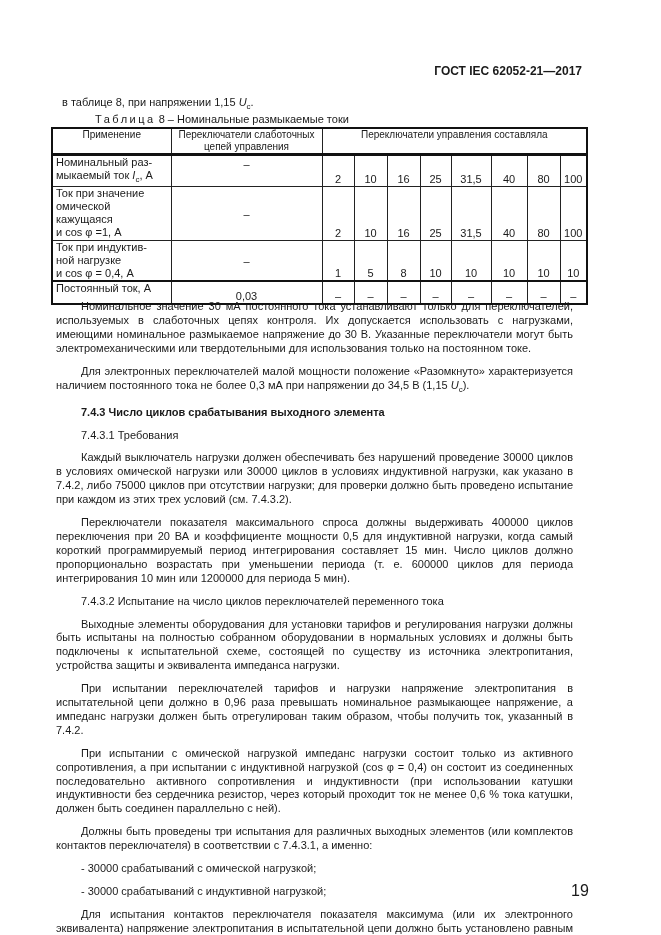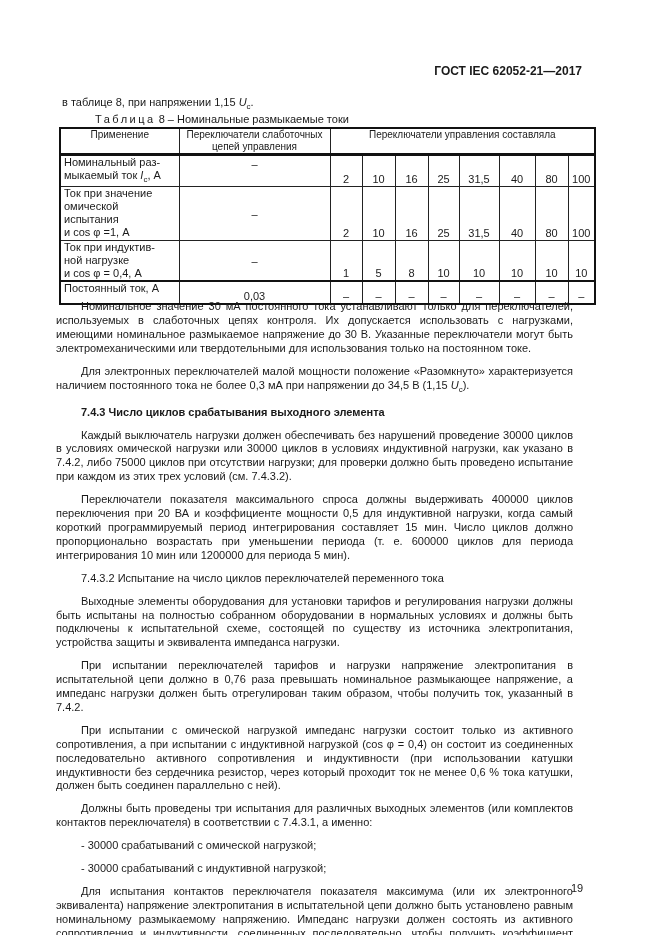--- a/index.html
+++ b/index.html
@@ -2,36 +2,36 @@
 <html><head>
 <meta charset="utf-8">
 <style>
   html, body { margin: 0; padding: 0; background: #ffffff; }
   body { width: 661px; height: 935px; position: relative; overflow: hidden;
          font-family: "Liberation Sans", sans-serif; color: #1a1a1a; }
   .page-header { position: absolute; top: 64px; right: 79px; font-weight: bold; font-size: 12px; }
   .intro-line { position: absolute; top: 96px; left: 62px; font-size: 11px; }
   .table-caption { position: absolute; top: 113px; left: 47px; font-size: 11px; margin-left: 48px; }
   .table-caption .spaced { letter-spacing: 2.5px; }
-  table.t8 { position: absolute; top: 127px; left: 59px; width: 535px; border-collapse: collapse;
+  table.t8 { position: absolute; top: 127px; left: 51px; width: 535px; border-collapse: collapse;
              font-size: 11px; table-layout: fixed; }
   table.t8 td, table.t8 th { border: 1px solid #222; padding: 0 3px; font-weight: normal; line-height: 13px; }
   table.t8 th { vertical-align: top; text-align: center; font-size: 10px; line-height: 12px; }
   table.t8 thead tr th { border-bottom: 3px solid #111; height: 22px; }
   table.t8 td.label { vertical-align: top; text-align: left; }
   table.t8 td.lv { vertical-align: top; text-align: center; padding-top: 2px; }
   table.t8 td.val { vertical-align: bottom; text-align: center; }
   table.t8 tr.last td { border-top: 2px solid #111; }
   table.t8 { border: 2px solid #111; }
   .justify-label { text-align: justify; text-align-last: left; }
   .body-text { position: absolute; top: 291px; left: 47px; width: 535px; font-size: 11px; line-height: 13.9px; }
   .body-text p { margin: 9px; text-align: justify; text-indent: 25px; }
   .body-text p.heading { font-weight: bold; }
   .body-text p.list-item { text-indent: 25px; }
-  .page-number { position: absolute; top: 882px; left: 571px; font-size: 11px; }
+  .page-number { position: absolute; top: 882px; left: 571px; font-size: 16px; }
   i.sym { font-style: italic; }
   sub { font-size: 8px; }
 </style>
 </head>
 <body>
 
 <div class="page-header">ГОСТ IEC 62052-21—2017</div>
 
 <div class="intro-line"><span>в таблице 8, при напряжении 1,15 </span><i class="sym">U</i><sub>c</sub><span>.</span></div>
 
@@ -67,21 +67,21 @@
       <td class="val">25</td>
       <td class="val">31,5</td>
       <td class="val">40</td>
       <td class="val">80</td>
       <td class="val">100</td>
     </tr>
     <tr style="height:54px">
       <td class="label">
           <div>Ток при значение</div>
           <div>омической</div>
-          <div>испытания</div>
+          <div>кажущаяся</div>
           <div>и cos φ =1, А</div>
         </td>
       <td class="lv" style="vertical-align:middle">–</td>
       <td class="val">2</td>
       <td class="val">10</td>
       <td class="val">16</td>
       <td class="val">25</td>
       <td class="val">31,5</td>
       <td class="val">40</td>
       <td class="val">80</td>
@@ -115,25 +115,26 @@
       <td class="val">–</td>
       <td class="val">–</td>
     </tr>
   </tbody>
 </table>
 
 <div class="body-text">
   <p>Номинальное значение 30 мА постоянного тока устанавливают только для переключателей, используемых в слаботочных цепях контроля. Их допускается использовать с нагрузками, имеющими номинальное размыкаемое напряжение до 30 В. Указанные переключатели могут быть электромеханическими или твердотельными для использования только на постоянном токе.</p>
   <p><span>Для электронных переключателей малой мощности положение «Разомкнуто» характеризуется наличием постоянного тока не более 0,3 мА при напряжении до 34,5 В (1,15 </span><i class="sym">U</i><sub>c</sub><span>).</span></p>
   <p class="heading">7.4.3 Число циклов срабатывания выходного элемента</p>
+  <p>7.4.3.1 Требования</p>
   <p>Каждый выключатель нагрузки должен обеспечивать без нарушений проведение 30000 циклов в условиях омической нагрузки или 30000 циклов в условиях индуктивной нагрузки, как указано в 7.4.2, либо 75000 циклов при отсутствии нагрузки; для проверки должно быть проведено испытание при каждом из этих трех условий (см. 7.4.3.2).</p>
   <p>Переключатели показателя максимального спроса должны выдерживать 400000 циклов переключения при 20 ВА и коэффициенте мощности 0,5 для индуктивной нагрузки, когда самый короткий программируемый период интегрирования составляет 15 мин. Число циклов должно пропорционально возрастать при уменьшении периода (т. е. 600000 циклов для периода интегрирования 10 мин или 1200000 для периода 5 мин).</p>
   <p>7.4.3.2 Испытание на число циклов переключателей переменного тока</p>
   <p>Выходные элементы оборудования для установки тарифов и регулирования нагрузки должны быть испытаны на полностью собранном оборудовании в нормальных условиях и должны быть подключены к испытательной схеме, состоящей по существу из источника электропитания, устройства защиты и эквивалента импеданса нагрузки.</p>
-  <p>При испытании переключателей тарифов и нагрузки напряжение электропитания в испытательной цепи должно в 0,76 раза превышать номинальное размыкающее напряжение, а импеданс нагрузки должен быть отрегулирован таким образом, чтобы получить ток, указанный в 7.4.2.</p>
+  <p>При испытании переключателей тарифов и нагрузки напряжение электропитания в испытательной цепи должно в 0,96 раза превышать номинальное размыкающее напряжение, а импеданс нагрузки должен быть отрегулирован таким образом, чтобы получить ток, указанный в 7.4.2.</p>
   <p>При испытании с омической нагрузкой импеданс нагрузки состоит только из активного сопротивления, а при испытании с индуктивной нагрузкой (cos φ = 0,4) он состоит из соединенных последовательно активного сопротивления и индуктивности (при использовании катушки индуктивности без сердечника резистор, через который проходит ток не менее 0,6 % тока катушки, должен быть соединен параллельно с ней).</p>
   <p>Должны быть проведены три испытания для различных выходных элементов (или комплектов контактов переключателя) в соответствии с 7.4.3.1, а именно:</p>
   <p class="list-item">- 30000 срабатываний с омической нагрузкой;</p>
   <p class="list-item">- 30000 срабатываний с индуктивной нагрузкой;</p>
   <p>Для испытания контактов переключателя показателя максимума (или их электронного эквивалента) напряжение электропитания в испытательной цепи должно быть установлено равным номинальному размыкаемому напряжению. Импеданс нагрузки должен состоять из активного сопротивления и индуктивности, соединенных последовательно, чтобы получить коэффициент мощности 0,5. Ток в испытательной цепи должен быть отрегулирован таким образом, чтобы при номинальном размыкаемом напряжении кажущаяся мощность составляла 20 ВА. Число циклов, которые следует вы-</p>
 </div>
 
 <div class="page-number">19</div>
 
 </body></html>

